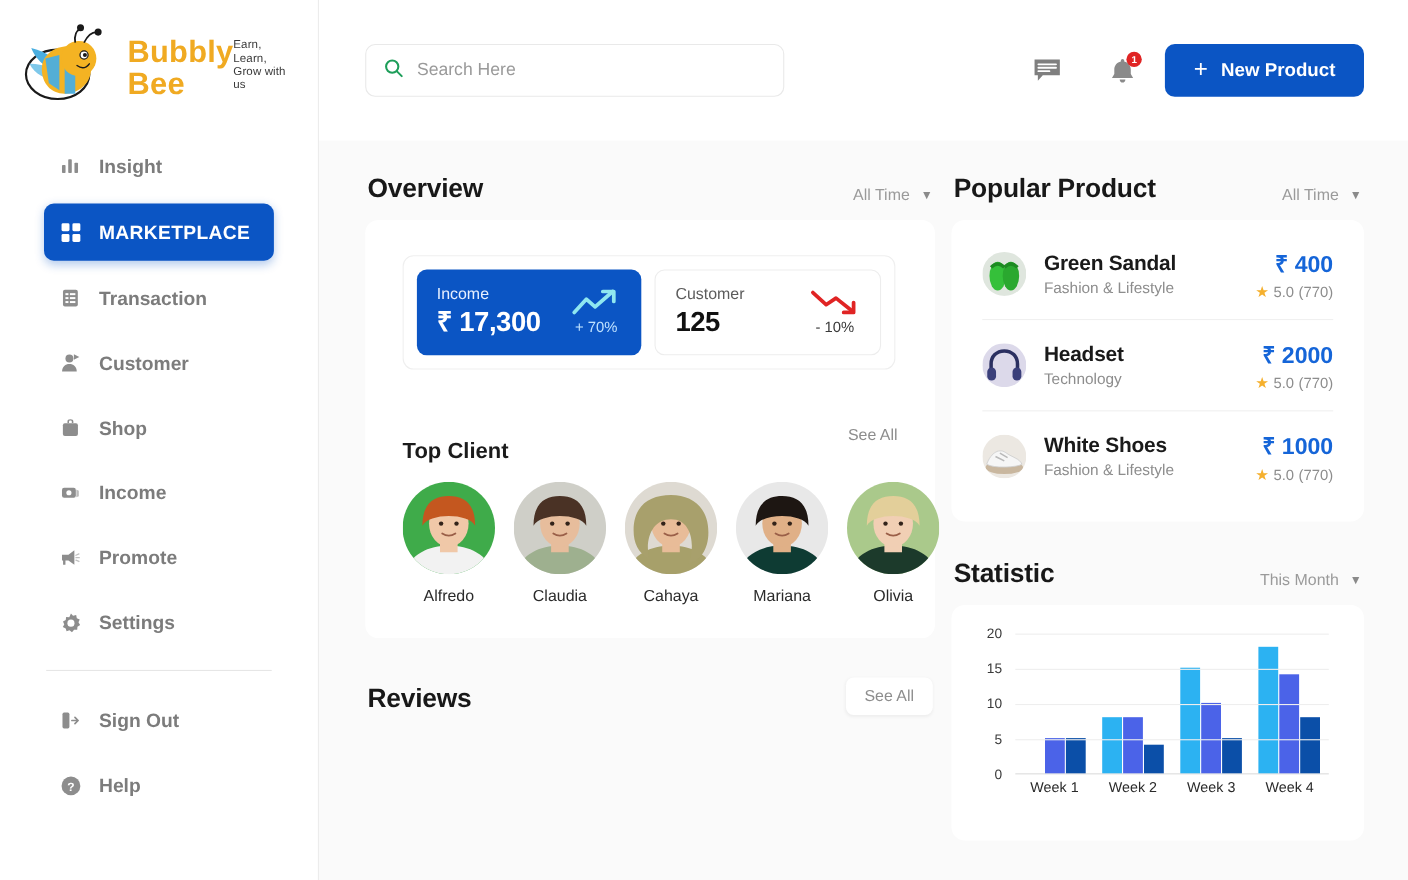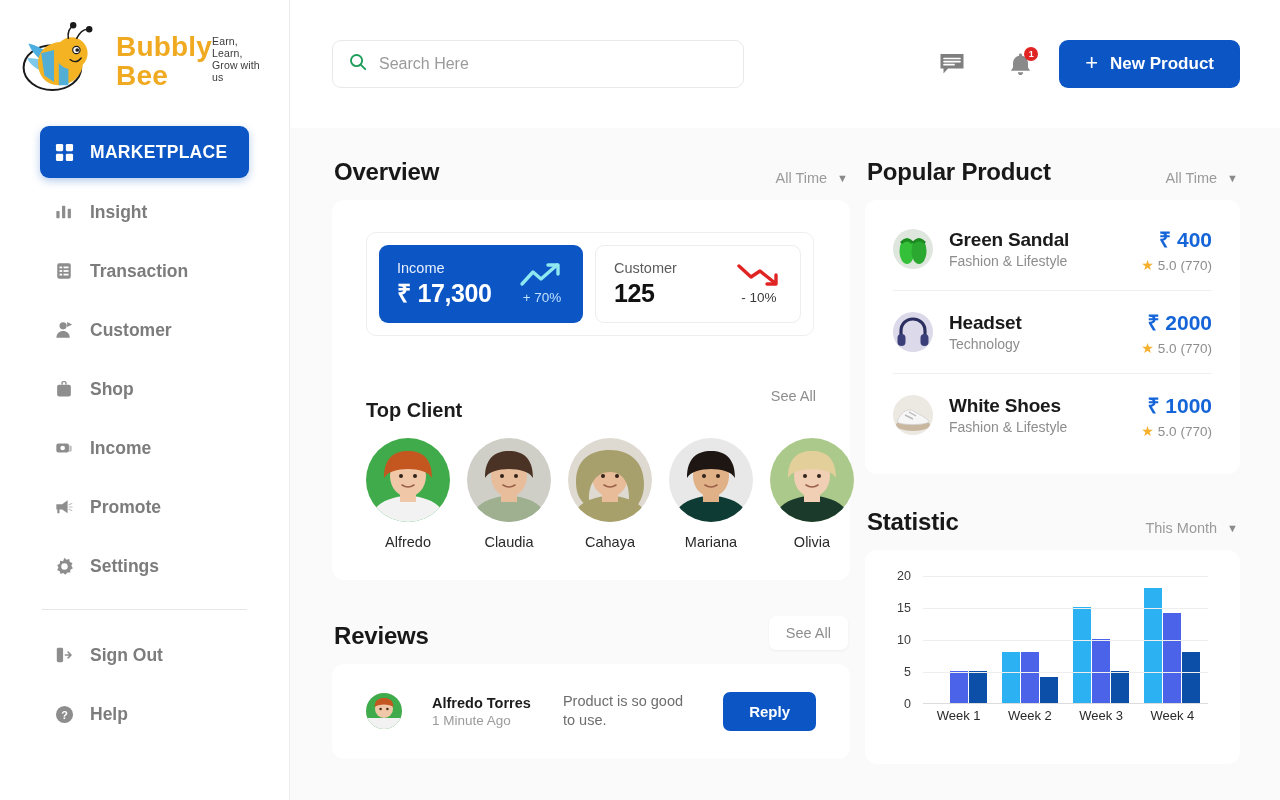--- a/index.html
+++ b/index.html
@@ -52,21 +52,21 @@
 
   
   .main { flex: 1 1 auto; height: 800px; display: flex; flex-direction: column; background:#fafafa; }
   .topbar {
     height: 128px; background: #ffffff;
     display: flex; align-items: center;
     padding: 0 40px 0 42px; gap: 16px;
     flex: 0 0 128px;
   }
   .search-box {
-    width: 412px; height: 48px;
+    width: 381px; height: 48px;
     border: 1px solid #e9e9e9; border-radius: 9px;
     display: flex; align-items: center; gap: 12px;
     padding: 0 16px; background: #fff;
   }
   .search-box input {
     border: none; outline: none; flex: 1;
     font-size: 16px; color: #6f6f6f;
     font-family: "Liberation Sans", sans-serif; background: transparent;
   }
   .search-box input::placeholder { color: #9a9a9a; }
@@ -209,41 +209,41 @@
         </svg>
       </div>
       <div class="logo-text">
         <div class="logo-title">Bubbly Bee</div>
         <div class="logo-tag">Earn, Learn, Grow with us</div>
       </div>
     </div>
 
     <nav class="nav">
 
+      <div class="nav-item">
+        <span class="ico">
+          <svg viewBox="0 0 20 20" width="18" height="18">
+              <rect x="1.5" y="9" width="3.6" height="8" rx="0.8"></rect>
+              <rect x="7.8" y="3" width="3.6" height="14" rx="0.8"></rect>
+              <rect x="14.1" y="6.5" width="3.6" height="10.5" rx="0.8"></rect>
+            </svg>
+        </span>
+        <span>Insight</span>
+      </div>
+
       <div class="nav-item active">
         <span class="ico">
           <svg viewBox="0 0 20 20" width="19" height="19">
               <rect x="1" y="1" width="7.6" height="7.6" rx="1.4"></rect>
               <rect x="11.4" y="1" width="7.6" height="7.6" rx="1.4"></rect>
               <rect x="1" y="11.4" width="7.6" height="7.6" rx="1.4"></rect>
               <rect x="11.4" y="11.4" width="7.6" height="7.6" rx="1.4"></rect>
             </svg>
         </span>
         <span>MARKETPLACE</span>
-      </div>
-
-      <div class="nav-item">
-        <span class="ico">
-          <svg viewBox="0 0 20 20" width="18" height="18">
-              <rect x="1.5" y="9" width="3.6" height="8" rx="0.8"></rect>
-              <rect x="7.8" y="3" width="3.6" height="14" rx="0.8"></rect>
-              <rect x="14.1" y="6.5" width="3.6" height="10.5" rx="0.8"></rect>
-            </svg>
-        </span>
-        <span>Insight</span>
       </div>
 
       <div class="nav-item">
         <span class="ico">
           <svg viewBox="0 0 20 20" width="18" height="18">
               <rect x="2.5" y="1.5" width="15" height="17" rx="2"></rect>
               <rect x="5" y="5" width="3" height="2" fill="#fff"></rect>
               <rect x="9.5" y="5" width="5.5" height="2" fill="#fff"></rect>
               <rect x="5" y="9" width="3" height="2" fill="#fff"></rect>
               <rect x="9.5" y="9" width="5.5" height="2" fill="#fff"></rect>
@@ -494,38 +494,20 @@
     <div class="client-name">Olivia</div>
               </div>
             </div>
         </div>
 
         <div class="sec-head reviews-head">
           <div class="sec-title">Reviews</div>
           <button class="see-all-btn">See All</button>
         </div>
 
-        <div class="card review-card">
-          <div class="review-avatar">
-            <svg viewBox="0 0 36 36" width="36" height="36">
-              <rect width="36" height="36" fill="#3fab4a"></rect>
-              <rect y="25" width="36" height="11" fill="#f2f2f2"></rect>
-              <circle cx="18" cy="16" r="9" fill="#f0c8a8"></circle>
-              <path d="M8.6 14 C8.6 7.6, 12.4 5, 18 5 C23.6 5, 27.4 7.6, 27.4 14 C24 10.6, 12 10.6, 8.6 14 Z" fill="#c4571f"></path>
-              <circle cx="14.6" cy="16" r="1.2" fill="#3a2a1d"></circle>
-                <circle cx="21.4" cy="16" r="1.2" fill="#3a2a1d"></circle>
-            </svg>
-          </div>
-          <div class="review-who">
-            <div class="review-name">Alfredo Torres</div>
-            <div class="review-time">1 Minute Ago</div>
-          </div>
-          <div class="review-text">Product is so good to use.</div>
-          <button class="reply-btn">Reply</button>
-        </div>
 
       </div>
 
       <div class="col-right">
 
         <div class="sec-head">
           <div class="sec-title">Popular Product</div>
           <div class="filter">
             <span>All Time</span>
             <span class="caret">▼</span>

